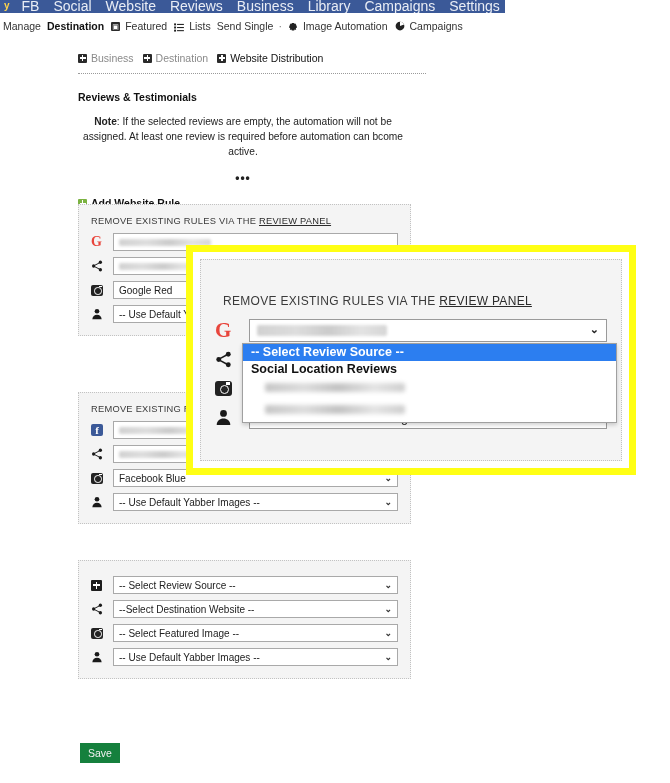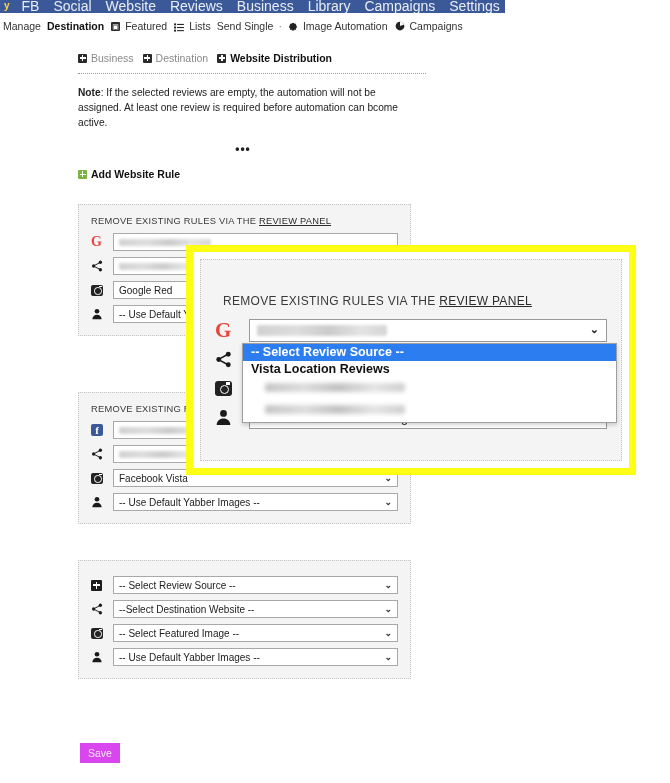--- a/index.html
+++ b/index.html
@@ -55,40 +55,40 @@
   .subnav .pie-ico {
     display:inline-block; width:10px; height:10px; margin:0 2px 0 4px;
     vertical-align:-2px;
   }
 
   
   .content { position:absolute; left:78px; top:52px; width:350px; }
 
   .tabrow { display:flex; align-items:center; gap:0; font-size:10.5px; }
   .tabrow .tab { display:flex; align-items:center; color:#8a8a8a; margin-right:9px; }
-  .tabrow .tab.active { color:#111; font-weight:bold; }
+  .tabrow .tab.active { color:#111; font-weight:normal; }
   .plus-sq {
     display:inline-block; width:9px; height:9px; background:#2b2b2b;
     position:relative; border-radius:1px; margin-right:4px;
   }
   .plus-sq::before, .plus-sq::after {
     content:""; position:absolute; background:#fff;
   }
   .plus-sq::before { left:4px; top:1.5px; width:1.4px; height:6px; }
   .plus-sq::after  { top:3.8px; left:1.5px; height:1.4px; width:6px; }
   .plus-sq.green { background:#7bb241; }
 
   .dotted-rule {
     margin-top:9px; height:1px; width:348px;
     border-bottom:1.5px dotted #9a9a9a;
   }
 
   .sec-title { margin-top:17px; font-size:10.5px; font-weight:bold; color:#111; }
 
-  .note { margin-top:12px; font-size:10.2px; line-height:1.45; color:#222; width:330px; }
+  .note { margin-top:12px; font-size:10.2px; line-height:1.45; color:#222; width:330px;text-align:center; }
   .note b { font-weight:bold; }
 
   .ellipsis { margin-top:12px; text-align:center; width:330px; font-weight:bold; letter-spacing:1px; color:#222; font-size:12px; }
 
   .add-rule { margin-top:12px; display:flex; align-items:center; font-size:10.5px; font-weight:bold; color:#111; }
 
   
   .card {
     position:absolute; left:78px; width:333px;
     background:#f4f4f4; border:1.5px dotted #c2c2c2;
@@ -189,21 +189,21 @@
   .dd-opt.blurred { padding:3px 8px 4px 22px; }
   .dd-blur {
     display:inline-block; height:9px; width:140px; border-radius:2px;
     background:linear-gradient(90deg,#c6c6c6,#dddddd 28%,#c2c2c2 52%,#e4e4e4 78%,#cfcfcf);
     filter:blur(2.1px);
   }
 
   
   .save-btn {
     position:absolute; left:80px; top:743px; width:40px; height:20px;
-    background:#d946ef; color:#f0f0f0; font-size:10.5px;
+    background:#15803d; color:#f0f0f0; font-size:10.5px;
     display:flex; align-items:center; justify-content:center;
     border:none; cursor:pointer; font-family:"Liberation Sans", sans-serif;
   }
 </style>
 </head>
 <body>
 
 <div class="topbar">
   <span class="tlogo">y</span>
   <span class="tnav">FB</span>
@@ -262,20 +262,21 @@
       <span>Destination</span>
     </span>
     <span class="tab active">
       <span class="plus-sq"></span>
       <span>Website Distribution</span>
     </span>
   </div>
 
   <div class="dotted-rule"></div>
 
+  <div class="sec-title">Reviews &amp; Testimonials</div>
 
   <div class="note">
     <b>Note</b><span>: If the selected reviews are empty, the automation will not be assigned. At least one review is required before automation can bcome active.</span>
   </div>
 
   <div class="ellipsis">•••</div>
 
   <div class="add-rule">
     <span class="plus-sq green"></span>
     <span>Add Website Rule</span>
@@ -360,21 +361,21 @@
     <span class="sel blur">
       <span class="blurtext" style="width:80px"></span>
     </span>
   </div>
 
   <div class="row">
     <span class="ic">
         <span class="cam-ico"></span>
       </span>
     <span class="sel">
-      <span>Facebook Vista</span>
+      <span>Facebook Blue</span>
       <span class="caret">⌄</span>
     </span>
   </div>
 
   <div class="row">
     <span class="ic">
       <svg class="person-ico" viewBox="0 0 16 16">
           <circle cx="8" cy="4.3" r="3.1" fill="#1a1a1a"></circle>
           <path d="M1.8 15c0-3.6 2.8-6 6.2-6s6.2 2.4 6.2 6z" fill="#1a1a1a"></path>
         </svg>
@@ -485,21 +486,21 @@
         </span>
         <span class="co-sel">
           <span>-- Use Default Yabber Images --</span>
           <span class="caret">⌄</span>
         </span>
       </div>
     </div>
 
     <div class="dd">
       <div class="dd-opt sel-hl">-- Select Review Source --</div>
-      <div class="dd-opt grp">Vista Location Reviews</div>
+      <div class="dd-opt grp">Social Location Reviews</div>
       <div class="dd-opt blurred"><span class="dd-blur"></span></div>
       <div class="dd-opt blurred"><span class="dd-blur"></span></div>
     </div>
 
   </div>
 </div>
 
 <button class="save-btn">Save</button>
 
 </body></html>

